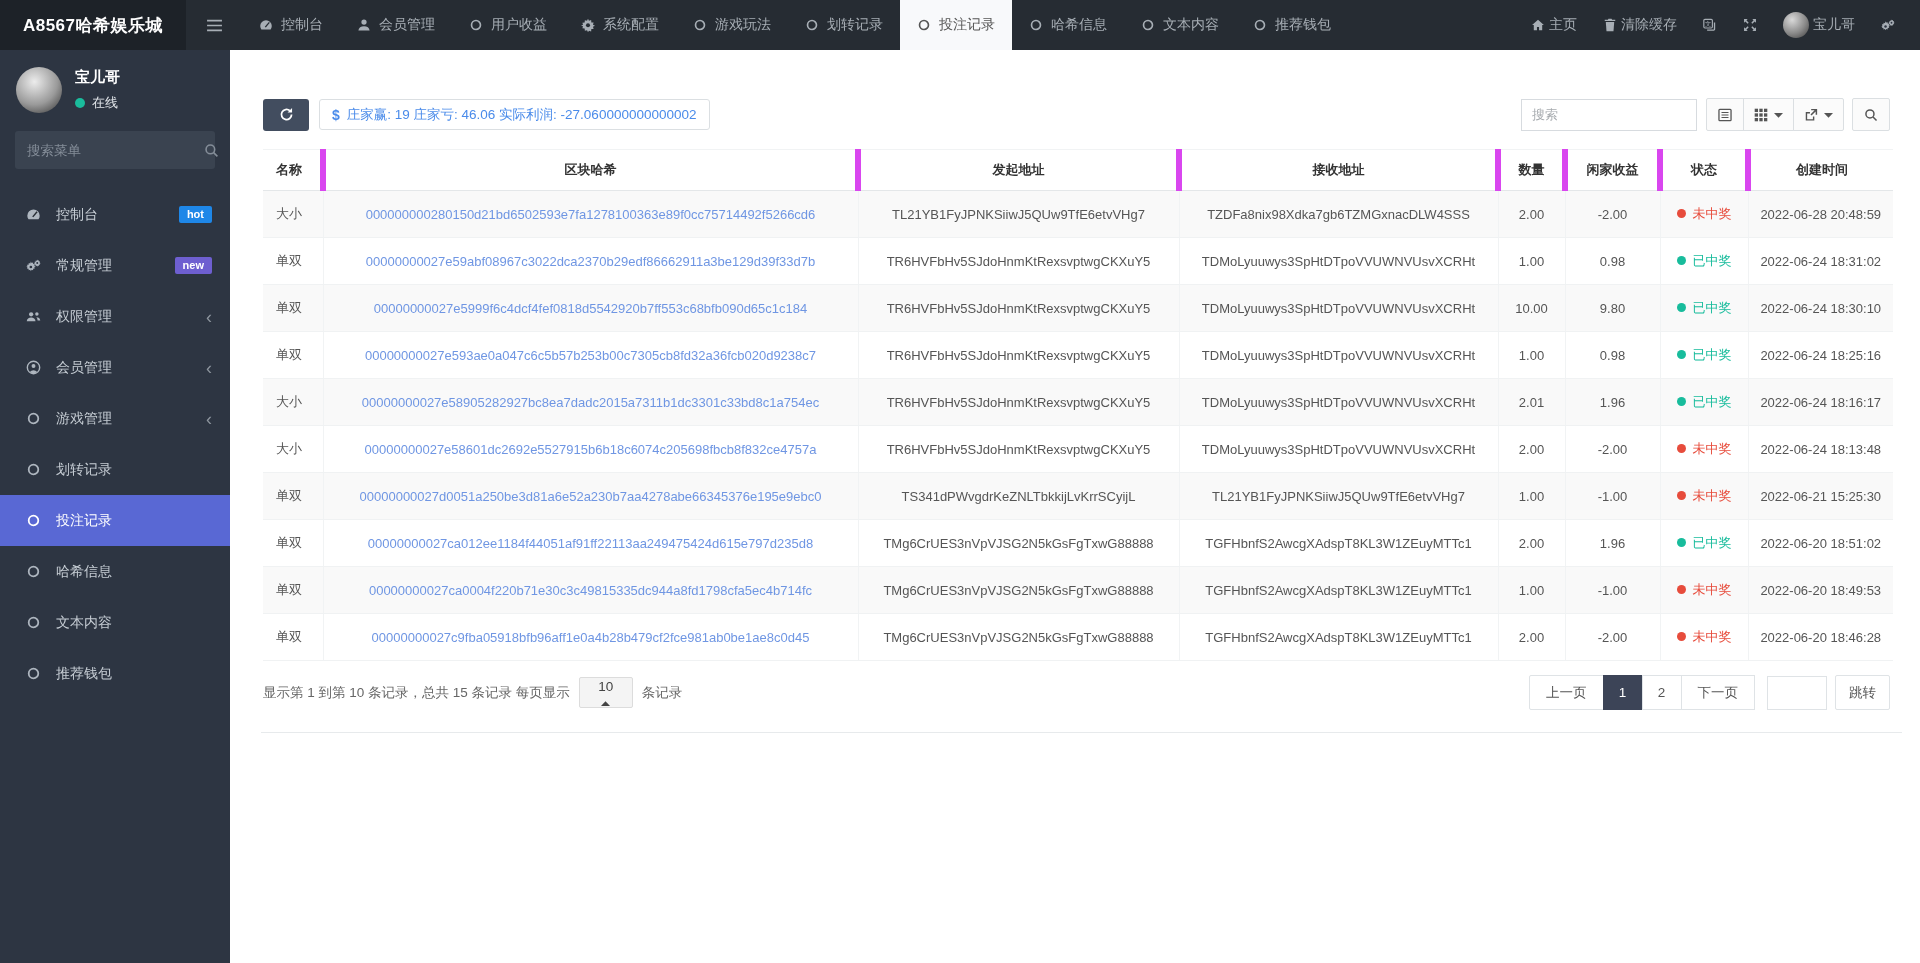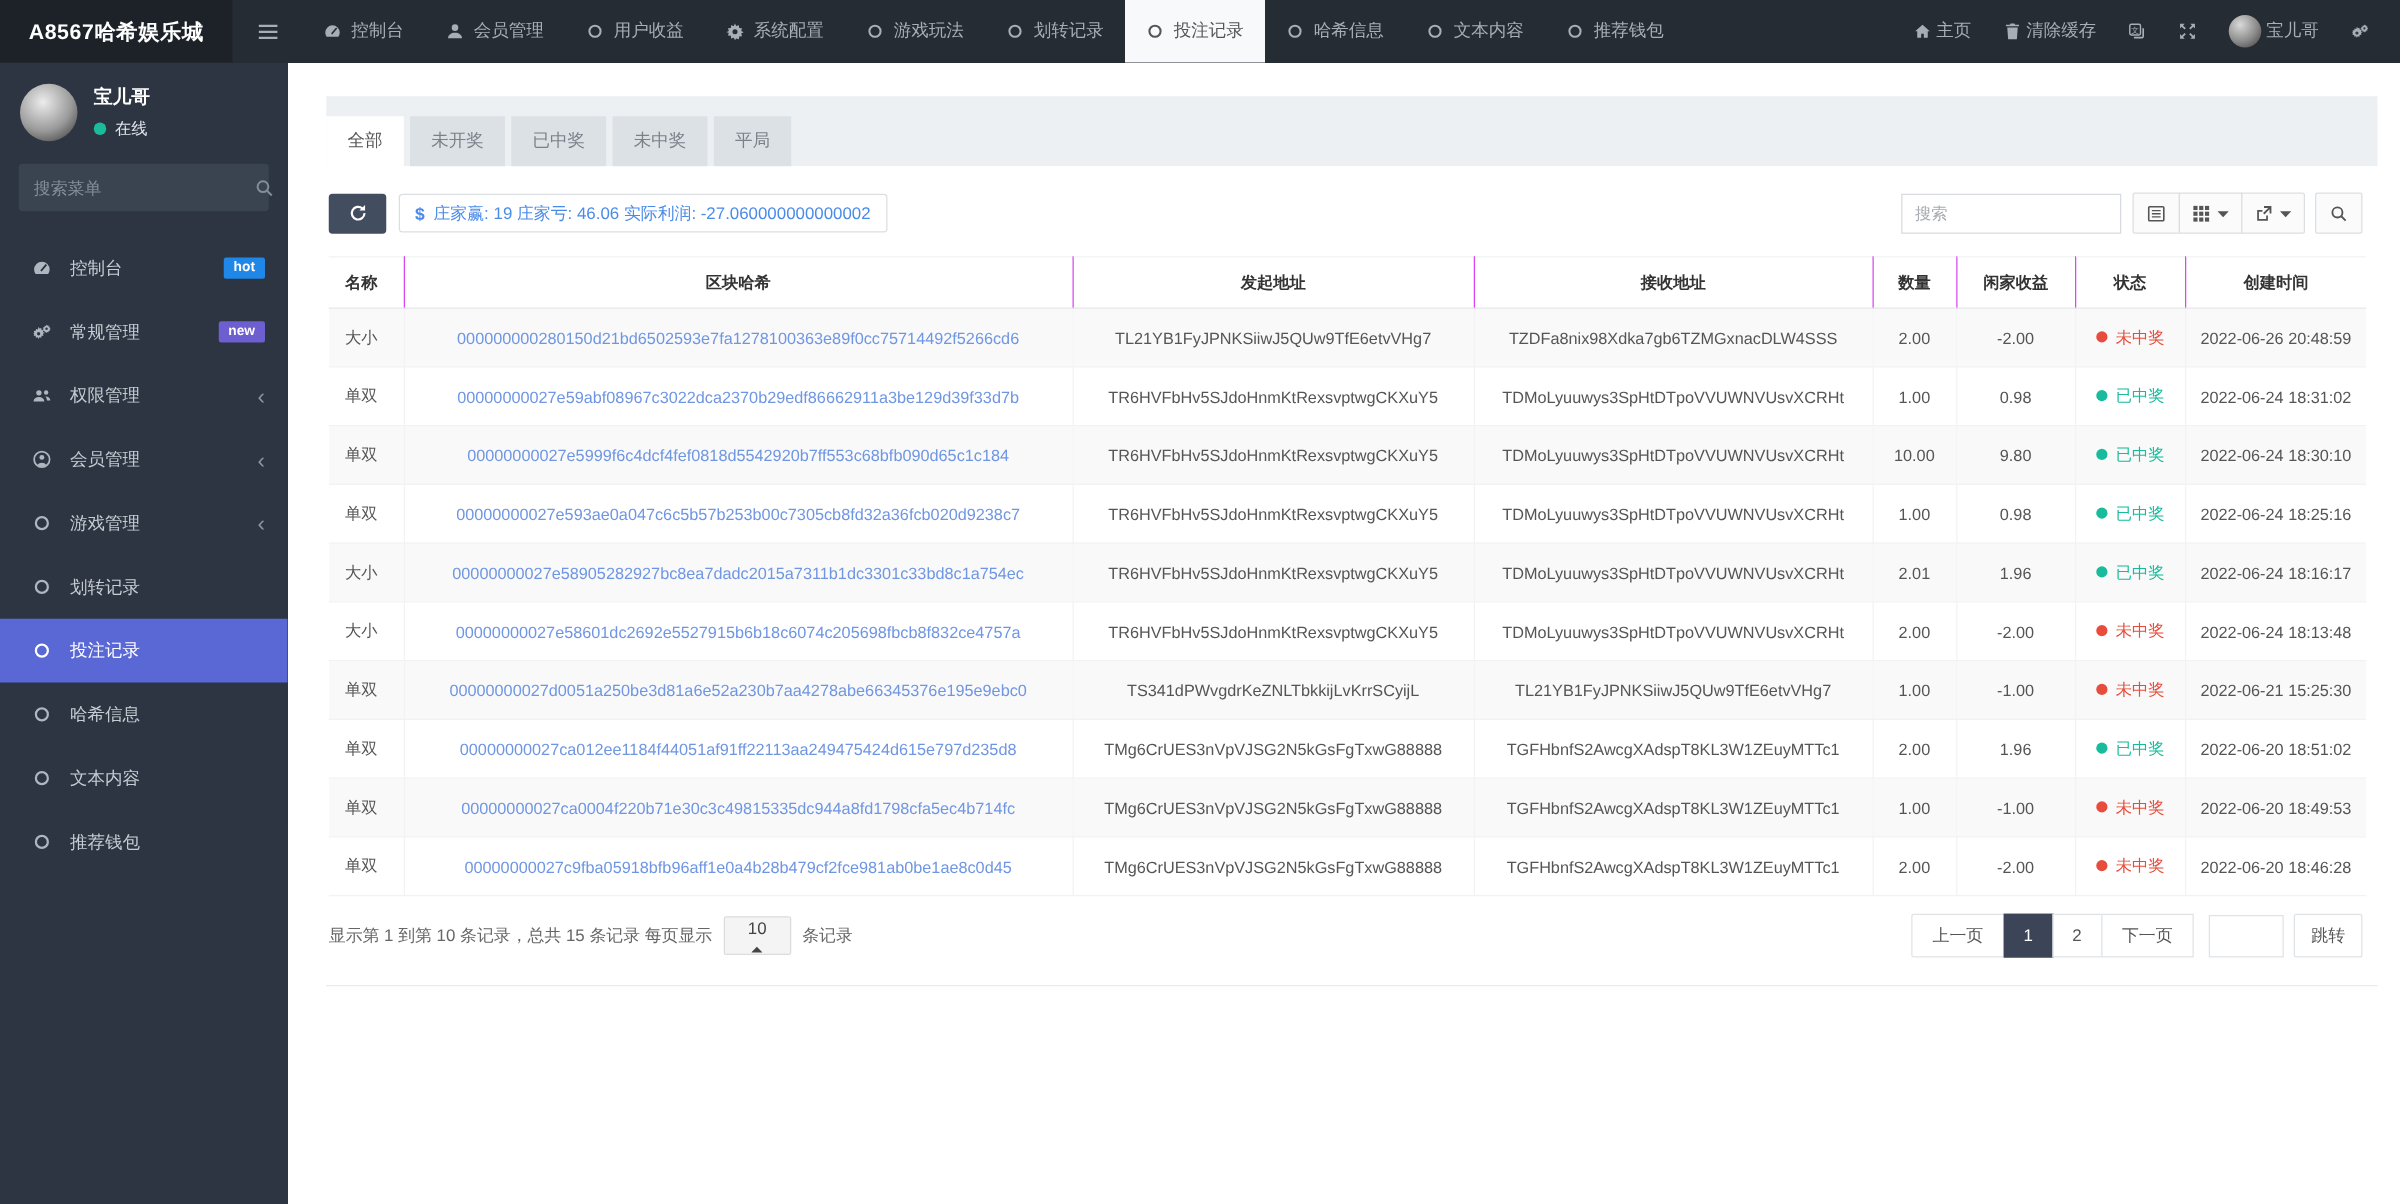--- a/index.html
+++ b/index.html
@@ -85,21 +85,21 @@
   .tool-btn.first{margin-left:0; border-radius:2px 0 0 2px;}
   .tool-btn.last{border-radius:0 2px 2px 0;}
   .btn-search-sep{margin-left:8px; border-radius:2px;}
   .caret-wrap svg{width:9px; height:6px;}
 
   
   .data-table{width:100%; border-collapse:collapse; table-layout:fixed; margin-top:18px;
               font-size:13px; color:#555;}
   .data-table th{height:41px; color:#333; font-weight:700; text-align:center;
                  border-bottom:1px solid #e4e7e9; border-top:1px solid #f1f3f4;
-                 border-right:1px solid #d946ef; background:#fff;}
+                 border-right:6px solid #d946ef; background:#fff;}
   .data-table th:last-child,.data-table td:last-child{border-right:none;}
   .data-table td{height:47px; text-align:center; border-bottom:1px solid #f0f2f3;
                  border-right:1px solid #f1f3f4; overflow:hidden; white-space:nowrap;}
   .data-table tbody tr:nth-child(odd){background:#f9f9f9;}
   .c-name{text-align:left !important; padding-left:13px;}
   .hash-link{color:var(--link); cursor:pointer;}
   .c-status.win span{color:var(--win);}
   .c-status.lose span{color:var(--lose);}
   .sdot{display:inline-block; width:9px; height:9px; border-radius:50%;
         background:currentColor; margin-right:7px;}
@@ -393,27 +393,20 @@
           <svg viewBox="0 0 16 16">
             <circle cx="8" cy="8" r="5.1" fill="none" stroke="currentColor" stroke-width="1.9"></circle>
           </svg>
         </span>
         <span>推荐钱包</span>
       </div>
     </nav>
 </aside>
 
 <main class="main">
-  <div class="tabs-row" id="tabsrow">
-      <div class="tab active">全部</div>
-      <div class="tab">未开奖</div>
-      <div class="tab">已中奖</div>
-      <div class="tab">未中奖</div>
-      <div class="tab">平局</div>
-    </div>
 
   <div class="panel">
     <div class="toolbar">
       <button class="btn-refresh">
         <span>
             <svg viewBox="0 0 16 16">
               <path d="M13.4 8A5.4 5.4 0 1 1 11.6 4" fill="none" stroke="currentColor" stroke-width="1.9"></path>
               <path fill="currentColor" d="M13.9 1v4.8H9.1z"></path>
             </svg>
           </span>
@@ -507,21 +500,21 @@
         </thead>
       <tbody id="tbody">
           <tr>
             <td class="c-name">大小</td>
             <td><span class="hash-link">000000000280150d21bd6502593e7fa1278100363e89f0cc75714492f5266cd6</span></td>
             <td>TL21YB1FyJPNKSiiwJ5QUw9TfE6etvVHg7</td>
             <td>TZDFa8nix98Xdka7gb6TZMGxnacDLW4SSS</td>
             <td>2.00</td>
             <td>-2.00</td>
             <td class="c-status lose"><span class="sdot"></span><span>未中奖</span></td>
-            <td>2022-06-26 20:48:59</td>
+            <td>2022-06-28 20:48:59</td>
           </tr>
           <tr>
             <td class="c-name">单双</td>
             <td><span class="hash-link">00000000027e59abf08967c3022dca2370b29edf86662911a3be129d39f33d7b</span></td>
             <td>TR6HVFbHv5SJdoHnmKtRexsvptwgCKXuY5</td>
             <td>TDMoLyuuwys3SpHtDTpoVVUWNVUsvXCRHt</td>
             <td>1.00</td>
             <td>0.98</td>
             <td class="c-status win"><span class="sdot"></span><span>已中奖</span></td>
             <td>2022-06-24 18:31:02</td>

